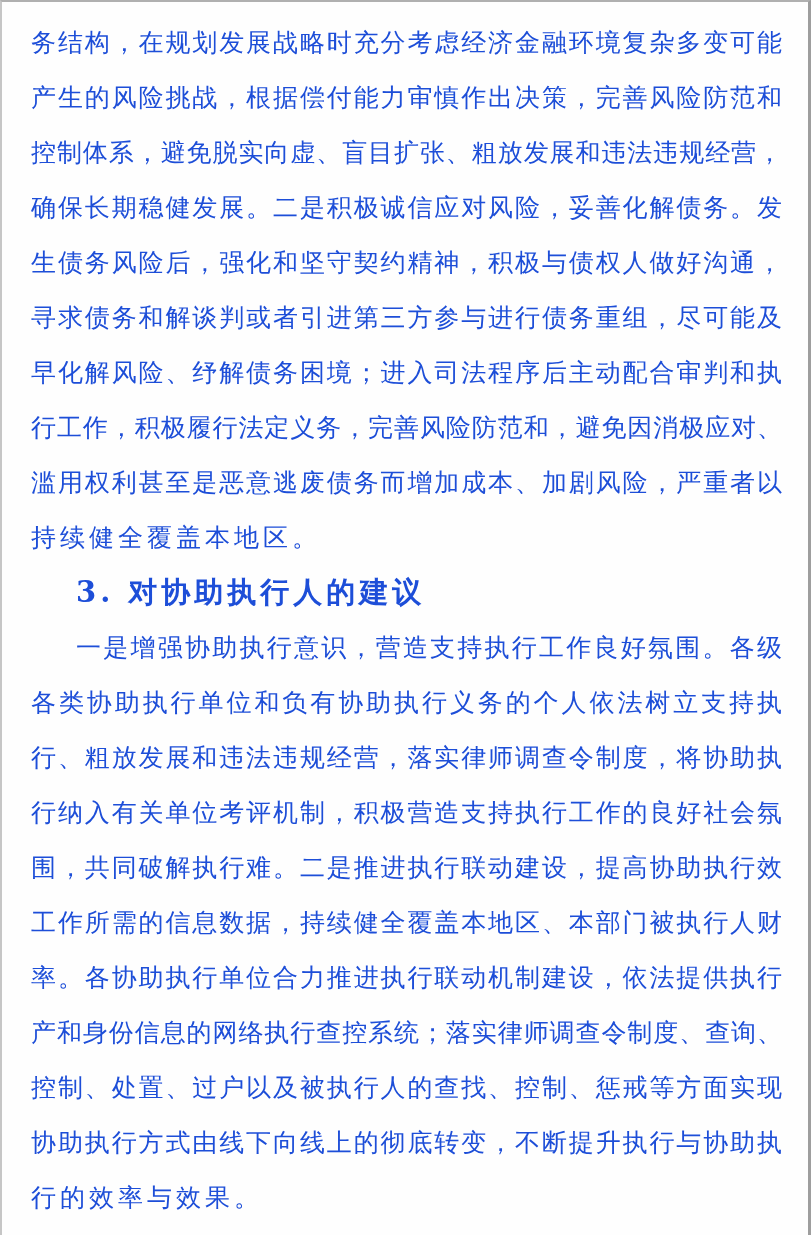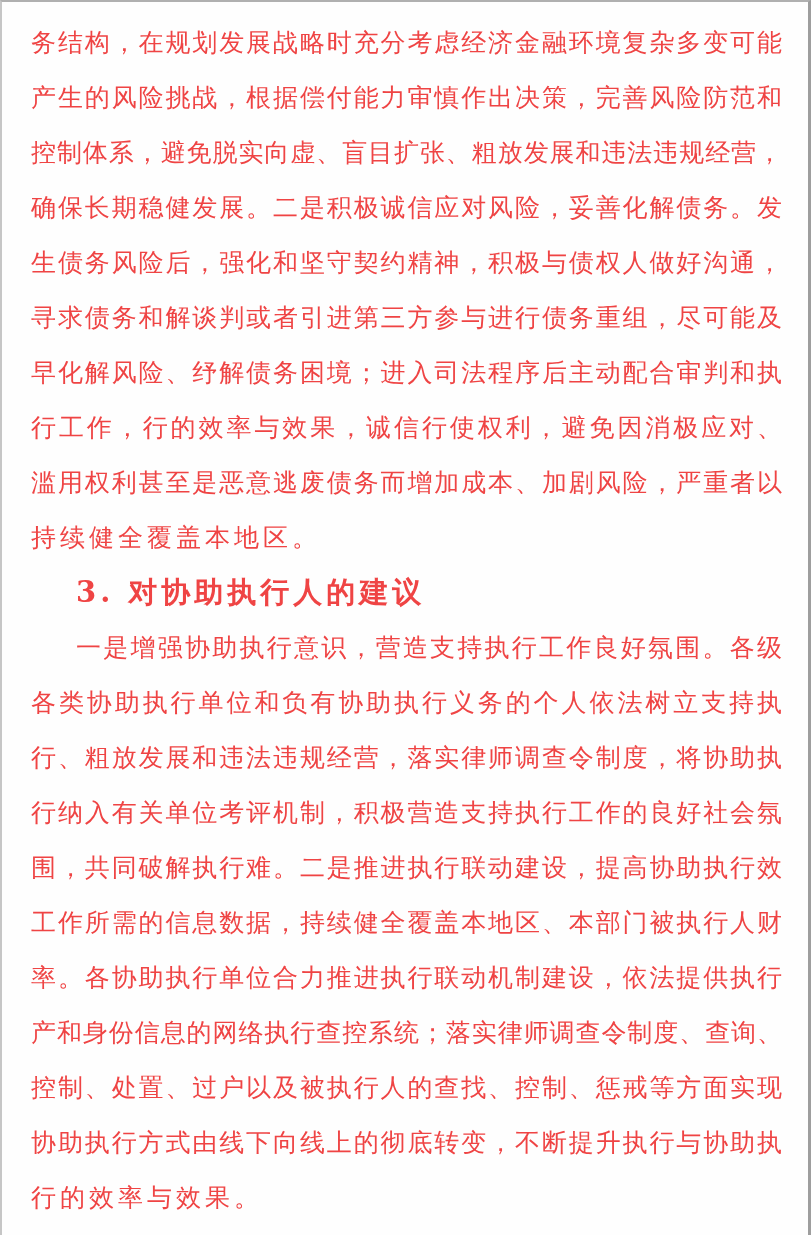--- a/index.html
+++ b/index.html
@@ -12,21 +12,21 @@
     width: 811px;
     height: 1235px;
     box-sizing: border-box;
     background: #fefefe;
     border-top: 2px solid #b0b0b0;
     border-left: 2px solid #c6c6c6;
     border-right: 3px solid #9e9e9e;
     padding: 13px 26px 0 29px;
     overflow: hidden;
     font-family: "DejaVu Serif", "Liberation Serif", serif;
-    color: #ef4444;
+    color: #1d4ed8;
   }
   .line {
     height: 55px;
     line-height: 55px;
     font-size: 25px;
     text-align: justify;
     text-align-last: justify;
     white-space: normal;
     overflow: hidden;
   }
@@ -53,21 +53,21 @@
 <div class="page">
 
   <div>
     <div class="line">务结构，在规划发展战略时充分考虑经济金融环境复杂多变可能</div>
     <div class="line">产生的风险挑战，根据偿付能力审慎作出决策，完善风险防范和</div>
     <div class="line">控制体系，避免脱实向虚、盲目扩张、粗放发展和违法违规经营，</div>
     <div class="line">确保长期稳健发展。二是积极诚信应对风险，妥善化解债务。发</div>
     <div class="line">生债务风险后，强化和坚守契约精神，积极与债权人做好沟通，</div>
     <div class="line">寻求债务和解谈判或者引进第三方参与进行债务重组，尽可能及</div>
     <div class="line">早化解风险、纾解债务困境；进入司法程序后主动配合审判和执</div>
-    <div class="line">行工作，行的效率与效果，诚信行使权利，避免因消极应对、</div>
+    <div class="line">行工作，积极履行法定义务，完善风险防范和，避免因消极应对、</div>
     <div class="line">滥用权利甚至是恶意逃废债务而增加成本、加剧风险，严重者以</div>
     <div class="line para-end">持续健全覆盖本地区。</div>
   </div>
 
   <div class="line heading">3. 对协助执行人的建议</div>
 
   <div>
     <div class="line first-indent">一是增强协助执行意识，营造支持执行工作良好氛围。各级</div>
     <div class="line">各类协助执行单位和负有协助执行义务的个人依法树立支持执</div>
     <div class="line">行、粗放发展和违法违规经营，落实律师调查令制度，将协助执</div>

